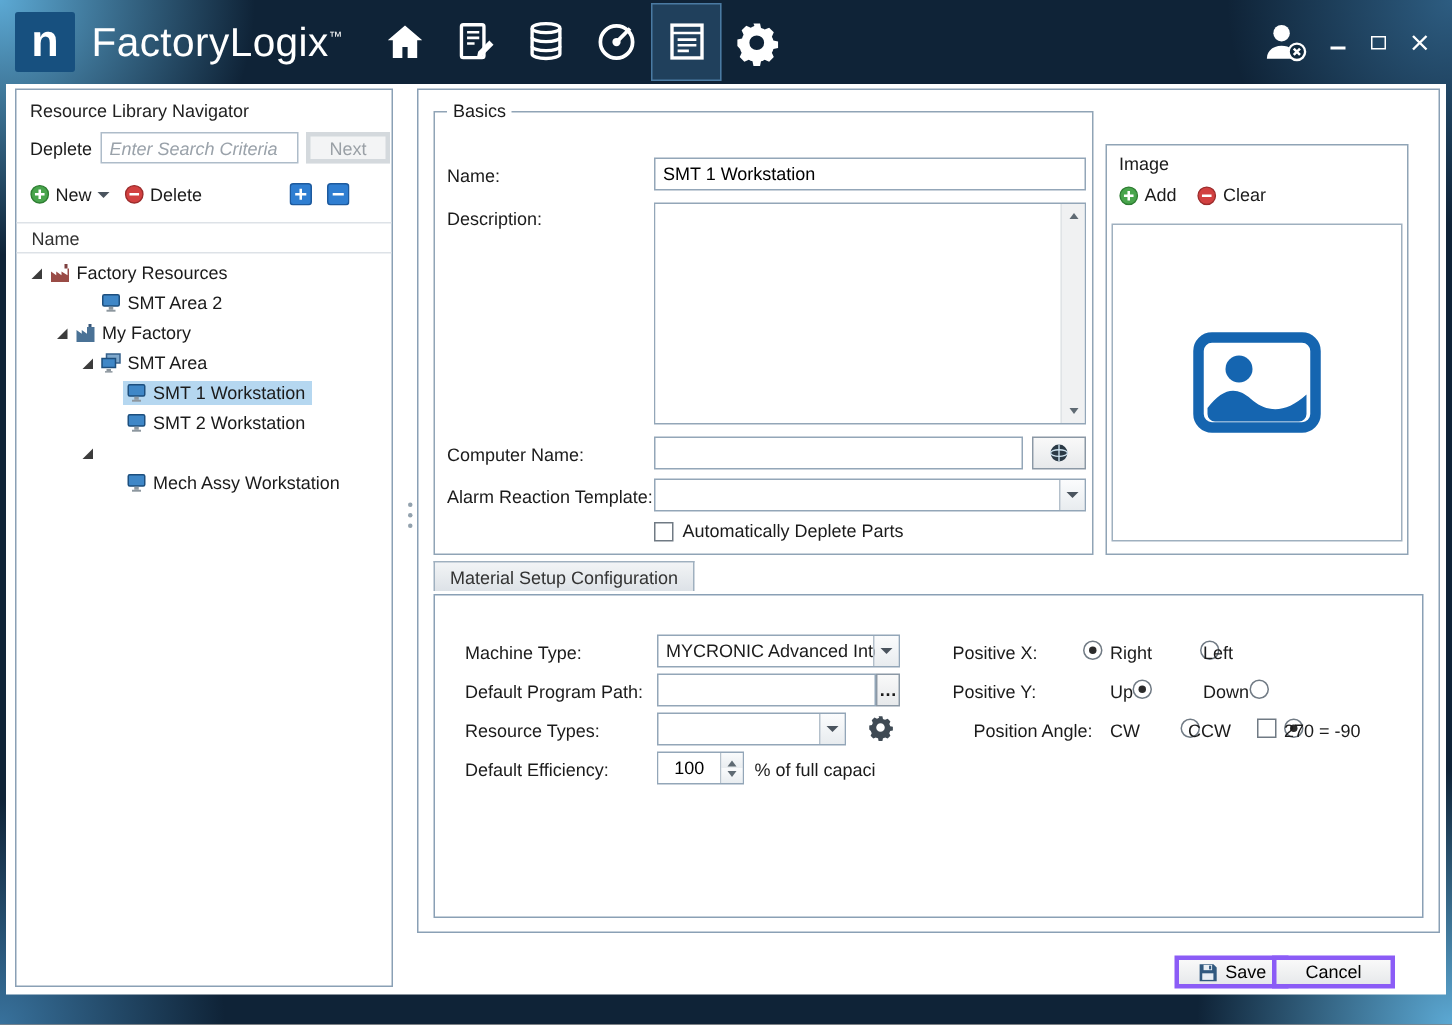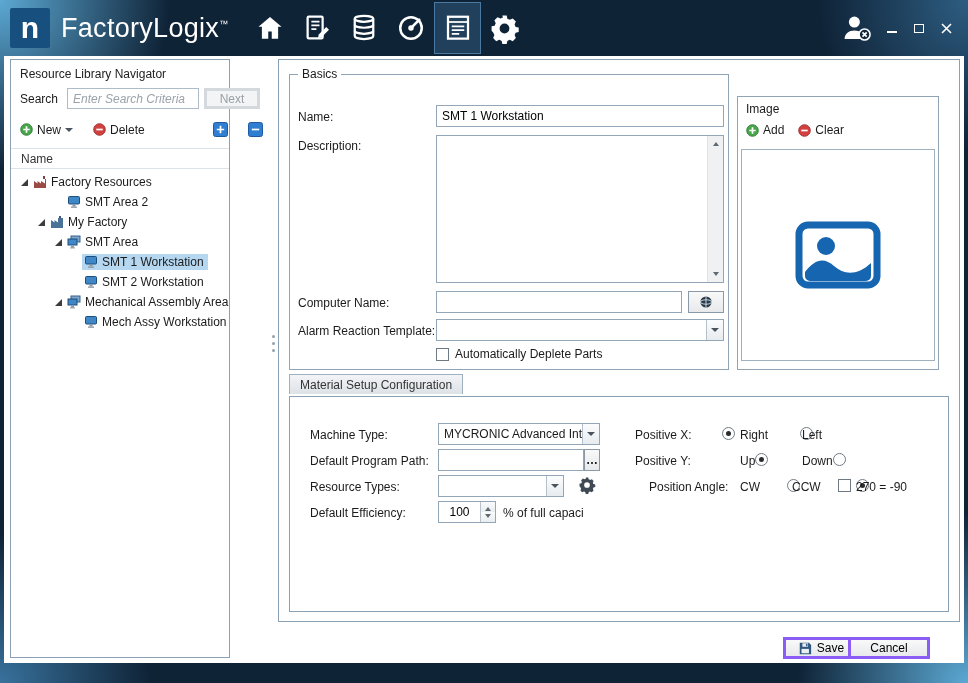--- a/index.html
+++ b/index.html
@@ -21,34 +21,34 @@
   .tb-icons{display:flex;margin-left:18px;height:56px;align-items:center}
   .tb-btn{width:47px;height:52px;display:flex;align-items:center;justify-content:center;cursor:default}
   .tb-btn.selected{background:#20405c;border:1px solid #4a7aa2}
   .win-right{margin-left:auto;display:flex;align-items:center;margin-right:12px;gap:7px}
   .wc{width:20px;height:18px;display:flex;align-items:center;justify-content:center}
   .min-glyph{width:10px;height:2px;background:#fff;margin-top:8px}
   .max-glyph{width:10px;height:9px;border:1.5px solid #fff}
   
   .content{position:absolute;left:4px;top:56px;width:960px;height:607px;background:#fff}
   .panel{position:absolute;border:1px solid #8aa0b5;background:#fff}
-  .sidebar{left:6px;top:3px;width:220px;height:599px}
+  .sidebar{left:6px;top:3px;width:252px;height:599px}
   .main{left:274px;top:3px;width:682px;height:563px}
   .grip{position:absolute;left:267px;top:274px;width:5px;height:26px;display:flex;flex-direction:column;gap:4px;align-items:center;justify-content:center}
   .grip i{width:3px;height:3px;background:#93a2ae;border-radius:50%}
   
   .sb-title{position:absolute;left:9px;top:7px;color:#222}
   .sb-search-label{position:absolute;left:9px;top:32px}
   .sb-search{position:absolute;left:56px;top:28px;width:132px;height:21px;border:1px solid #aebcc9;padding:0 5px;font:inherit;font-style:italic;color:#333}
   .sb-search::placeholder{color:#9aa2aa;font-style:italic}
   .btn{display:inline-flex;align-items:center;justify-content:center;gap:5px;border:3px solid #8b5cf6;
        background:linear-gradient(#f9f9f9,#e7e9eb);height:22px;padding:0 10px;font:inherit;cursor:default;white-space:nowrap}
   .btn.disabled{color:#9aa0a6;background:#f3f4f5;border-color:#d4d9dd}
   .sb-next{position:absolute;left:193px;top:28px;width:56px;height:21px}
-  .sb-tools{position:absolute;left:9px;top:62px;display:flex;align-items:center;gap:20px}
+  .sb-tools{position:absolute;left:9px;top:62px;display:flex;align-items:center;gap:10px}
   .tool-btn{display:inline-flex;align-items:center;gap:4px;cursor:default}
   .caret{width:0;height:0;border:4px solid transparent;border-top-color:#4a545e;margin-top:4px}
   .sqbtn{width:15px;height:15px;display:flex;align-items:center;justify-content:center}
   .col-head{position:absolute;left:0;top:88px;width:100%;height:21px;line-height:21px;padding-left:10px;
             border-top:1px solid #dde2e7;border-bottom:1px solid #dde2e7;color:#333}
   .tree{position:absolute;left:0;top:112px;right:1px}
   .tree-row{height:20px;display:flex;align-items:center}
   .exp-slot{width:14px;display:flex;align-items:center;justify-content:center;flex:none}
   .node{display:inline-flex;align-items:center;gap:4px;padding:1px 4px 1px 2px;white-space:nowrap}
   .tree-row.selected .node{background:#b5d7f0}
@@ -161,21 +161,21 @@
             <path d="M1 1l9 9M10 1l-9 9" stroke="#fff" stroke-width="1.6"></path>
           </svg>
       </div>
     </div>
   </div>
 
   <div class="content">
 
     <div class="panel sidebar">
       <div class="sb-title">Resource Library Navigator</div>
-      <div class="sb-search-label">Search</div>
+      <div class="sb-search-label">Deplete</div>
       <input class="sb-search" placeholder="Enter Search Criteria" style="">
       <button class="btn disabled sb-next">Next</button>
 
       <div class="sb-tools">
         <span class="tool-btn">
           <svg width="13" height="13" viewBox="0 0 13 13">
               <circle cx="6.5" cy="6.5" r="5.8" fill="#48a54c" stroke="#2e7d32" stroke-width="0.9"></circle>
               <path d="M6.5 3.3v6.4M3.3 6.5h6.4" stroke="#fff" stroke-width="1.7"></path>
             </svg>
           <span>New</span>
@@ -288,29 +288,20 @@
               </svg>
           <span>SMT 2 Workstation</span>
             </span>
         </div>
 
         <div class="tree-row" style="padding-left:40px">
           <span class="exp-slot">
               <svg width="9" height="9">
                 <polygon points="8,1 8,8 1,8" fill="#3c3c3c"></polygon>
               </svg>
-            </span>
-          <span class="node">
-              <svg width="14" height="14" viewBox="0 0 14 14">
-                <rect x="4" y="1" width="9" height="6" fill="#7fa8cc" stroke="#36618c"></rect>
-                <rect x="1" y="4" width="9" height="6" fill="#3f87c7" stroke="#1d4f7e"></rect>
-                <rect x="4" y="11" width="3" height="1.6" fill="#8d979f"></rect>
-                <rect x="3" y="12.4" width="5" height="1" fill="#8d979f"></rect>
-              </svg>
-          <span>Mechanical Assembly Area</span>
             </span>
         </div>
 
         <div class="tree-row" style="padding-left:57px">
           <span class="exp-slot"></span>
           <span class="node">
               <svg width="14" height="14" viewBox="0 0 14 14">
                 <rect x="1.5" y="1.5" width="11" height="7.5" rx="1" fill="#3f87c7" stroke="#1d4f7e"></rect>
                 <rect x="5.5" y="9.5" width="3" height="2" fill="#8d979f"></rect>
                 <rect x="4" y="11.5" width="6" height="1.3" fill="#8d979f"></rect>

